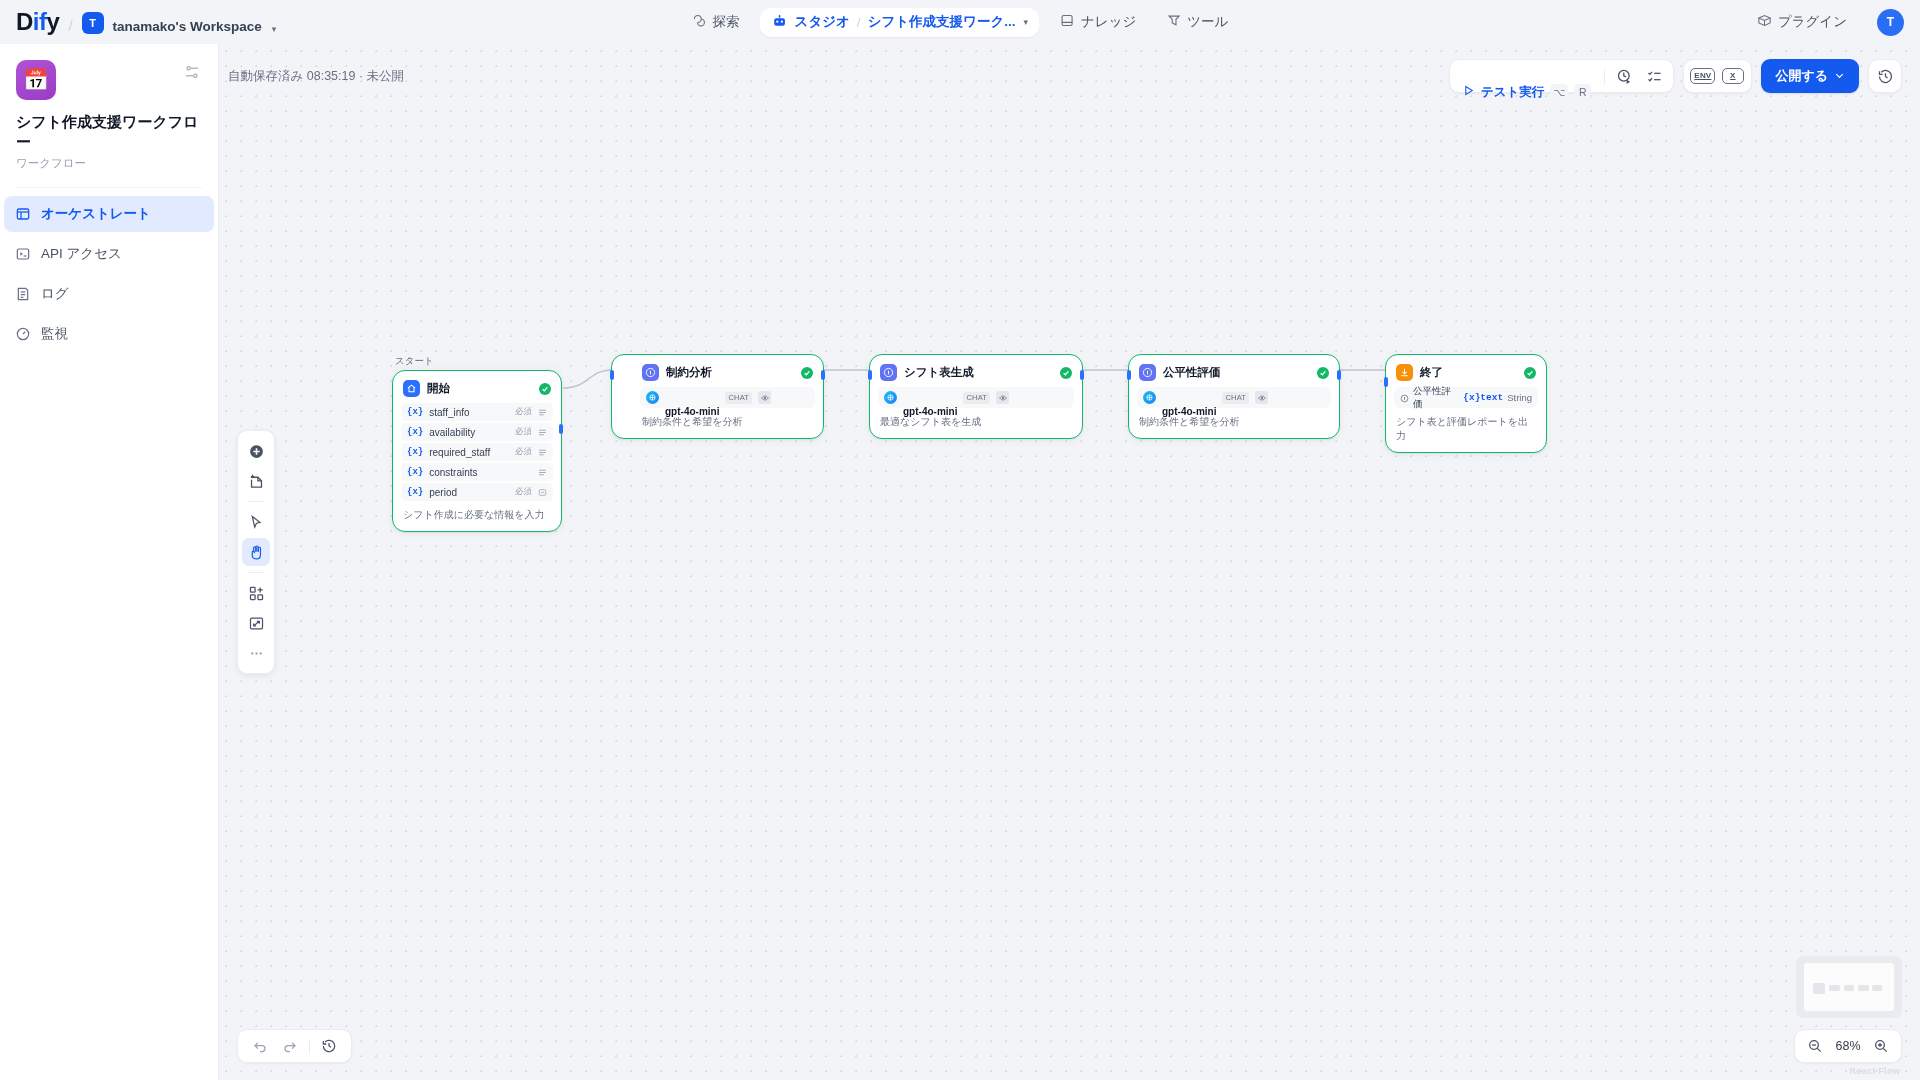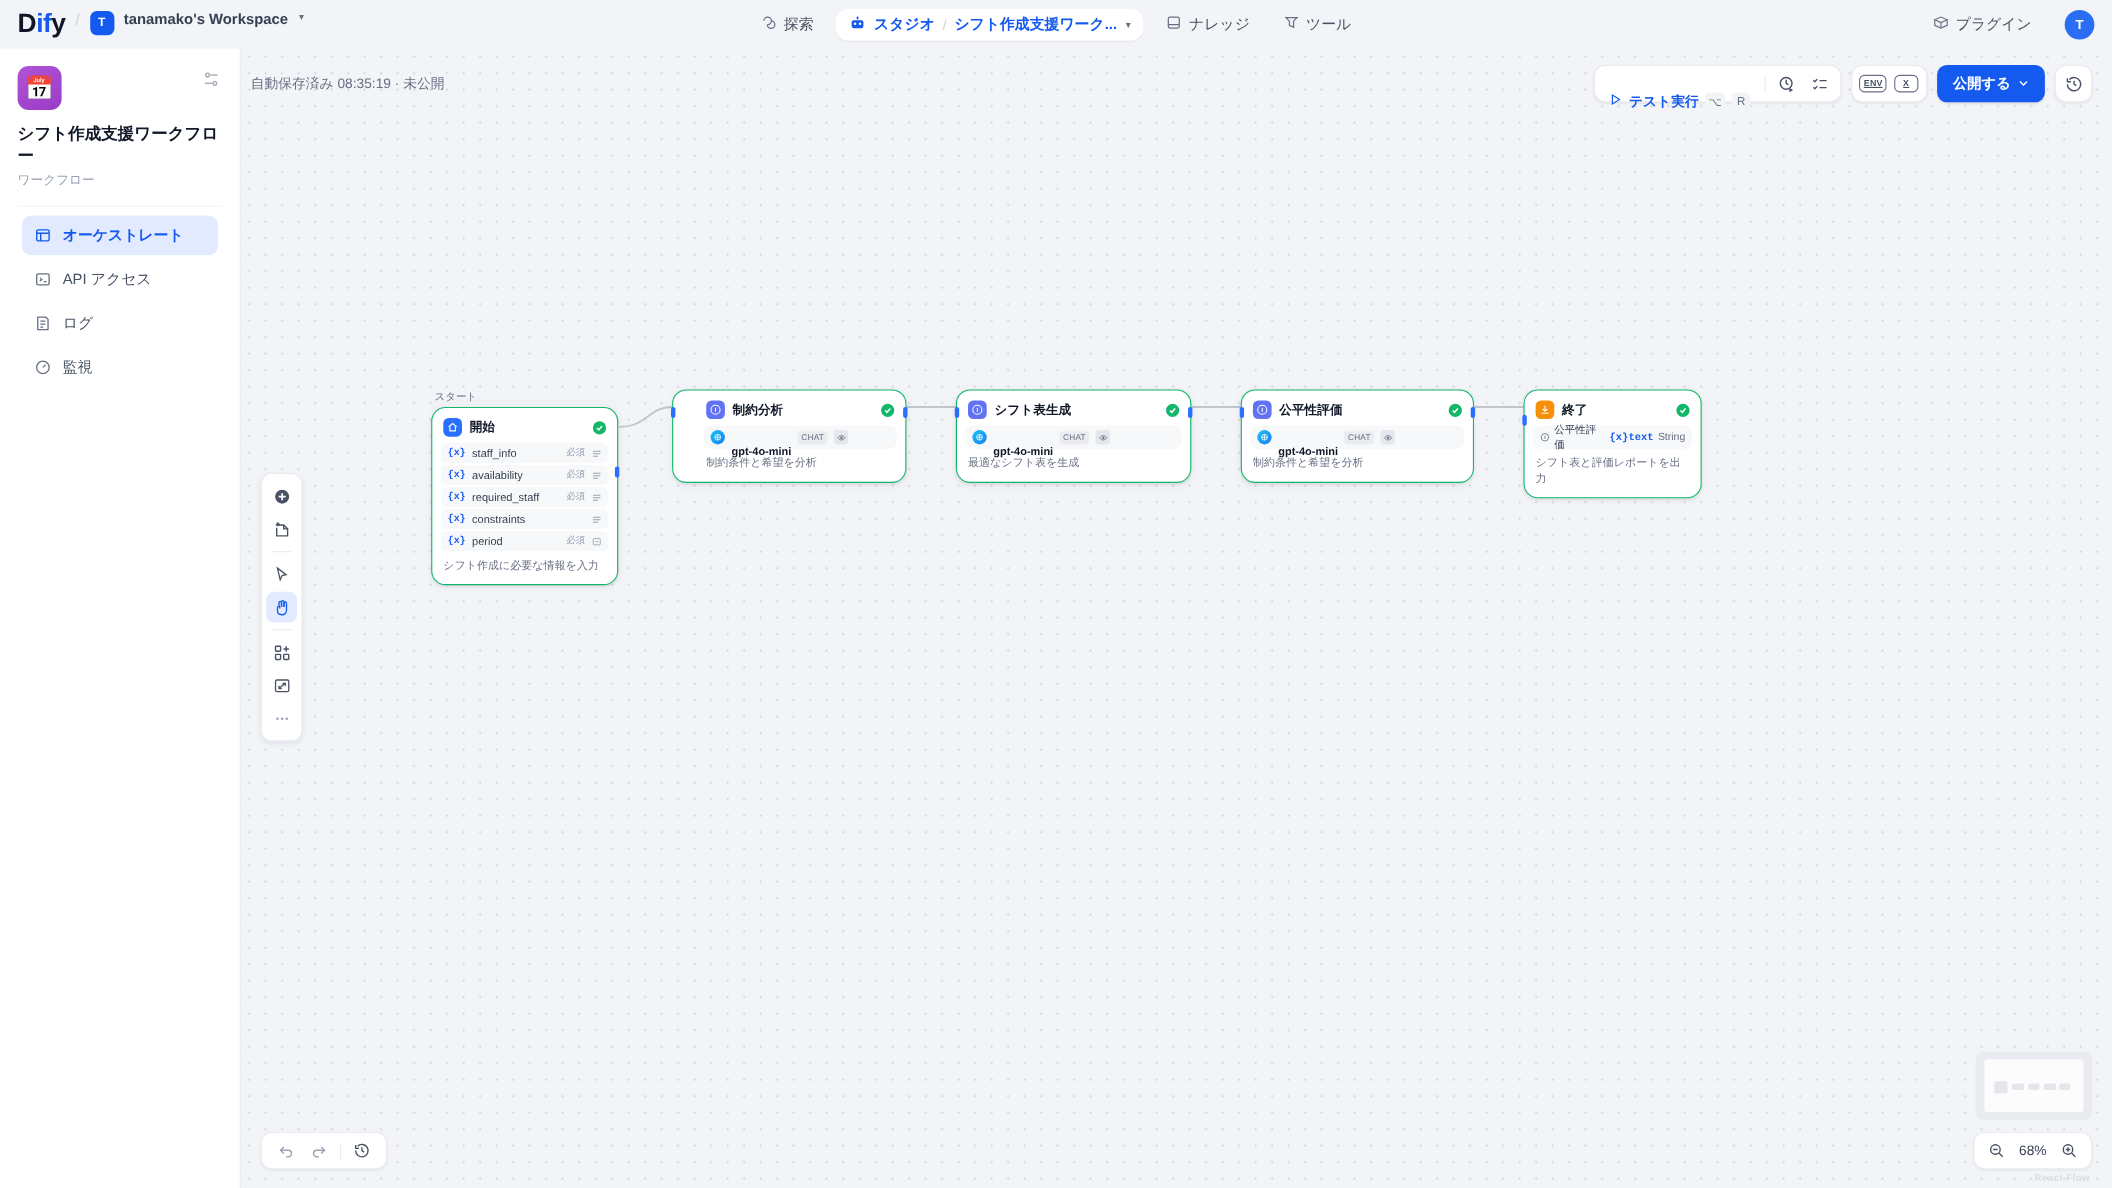--- a/index.html
+++ b/index.html
@@ -11,21 +11,21 @@
     -webkit-font-smoothing:antialiased;
   }
 
   
   #topnav {
     position:absolute; top:0; left:0; width:1920px; height:44px;
     background:#F2F4F7;
     display:flex; align-items:center;
     z-index:60;
   }
-  .nav-left { display:flex; align-items:flex-start; padding-left:16px; gap:9px; }
+  .nav-left { display:flex; align-items:flex-end; padding-left:16px; gap:9px; }
   .logo { font-size:24px; font-weight:700; letter-spacing:-0.5px; color:#101828; line-height:1; }
   .logo .mid { color:#155AEF; }
   .nav-slash { color:#D0D5DD; font-size:15px; font-weight:300; }
   .ws-avatar {
     width:22px; height:22px; border-radius:6px; background:#155AEF;
     color:#fff; font-size:11px; font-weight:600;
     display:flex; align-items:center; justify-content:center;
   }
   .ws-name { font-size:13.5px; font-weight:600; color:#354052; }
   .caret { font-size:9px; color:#676F83; margin-left:1px; }
@@ -70,21 +70,21 @@
     display:flex; align-items:center; justify-content:center;
     font-size:21px;
   }
   .app-menu-btn {
     position:absolute; right:16px; top:18px;
     width:20px; height:20px; opacity:.55; cursor:pointer;
   }
   .app-title { margin-top:12px; font-size:15px; font-weight:700; color:#101828; line-height:1.35; }
   .app-sub { margin-top:3px; font-size:11.5px; color:#98A2B3; }
   .side-div { margin:16px 16px 8px 16px; height:1px; background:#F2F4F7; }
-  .side-nav { padding:0 20px; }
+  .side-nav { padding:0 4px; }
   .side-item {
     display:flex; align-items:center; gap:10px;
     height:36px; padding:0 10px; border-radius:8px;
     font-size:13.5px; color:#495264; cursor:pointer; margin-bottom:4px;
   }
   .side-item.active { background:#E1EAFE; color:#155AEF; font-weight:600; }
   .side-item .ico { width:17px; height:17px; display:flex; align-items:center; justify-content:center; flex:0 0 17px; }
 
   
   #canvas {

